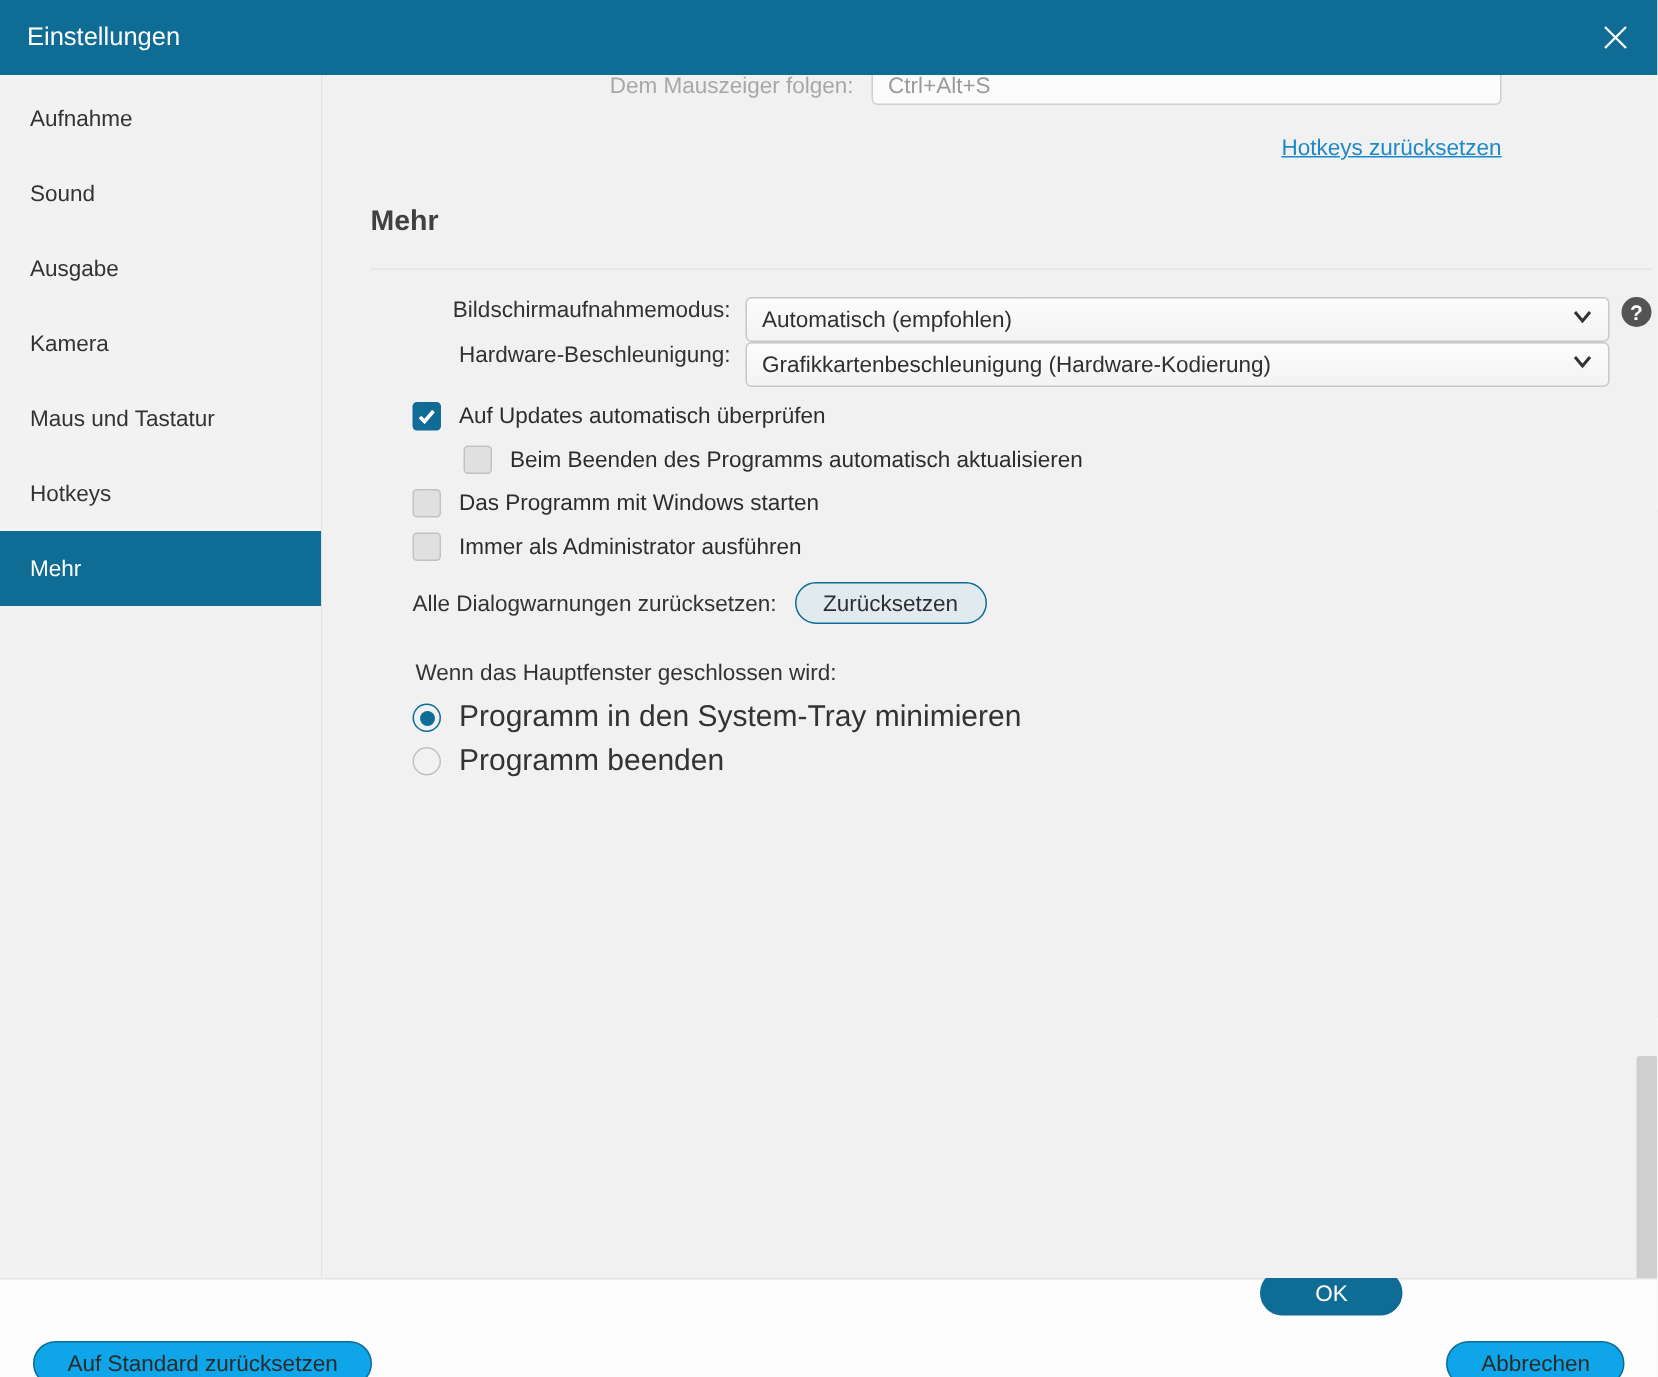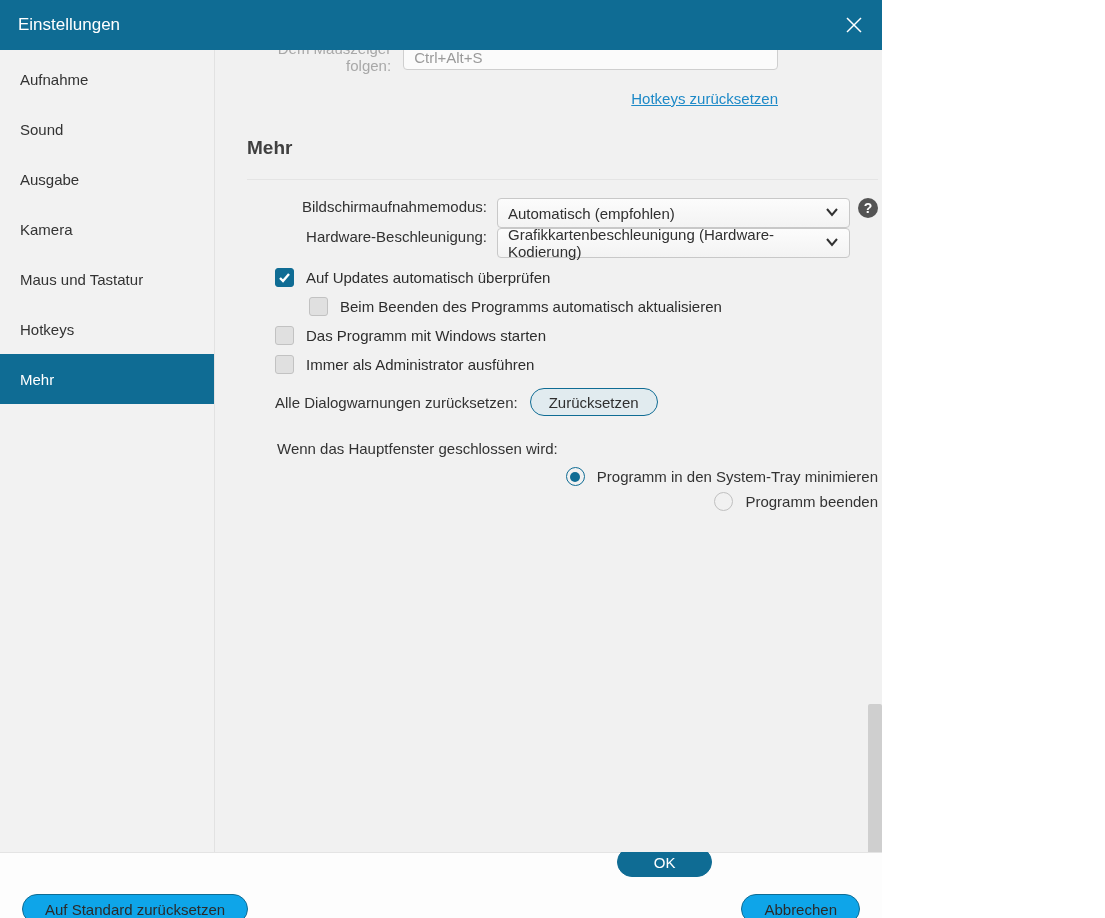--- a/index.html
+++ b/index.html
@@ -7,21 +7,21 @@
   body {
     font-family: "Segoe UI", Tahoma, sans-serif;
     font-size: 15px;
     color: #333;
     background: #ffffff;
     width: 1105px;
     height: 918px;
     overflow: hidden;
   }
   .window {
-    width: 882px;
+    width: 1105px;
     height: 918px;
     display: flex;
     flex-direction: column;
     position: relative;
   }
   .titlebar {
     background: #0f6c94;
     color: #ffffff;
     height: 50px;
     display: flex;
@@ -221,22 +221,21 @@
 
   .sub-label {
     margin: 24px 0 10px 30px;
     font-size: 15px;
     color: #333;
   }
   .radio-row {
     display: flex;
     align-items: center;
     margin: 6px 0 6px 28px;
-    font-size: 15px;
-    justify-content: flex-end;
+    font-size: 20px;
   }
   .radio {
     width: 19px;
     height: 19px;
     border: 1.5px solid #c0c0c0;
     border-radius: 50%;
     margin-right: 12px;
     display: inline-flex;
     align-items: center;
     justify-content: center;

